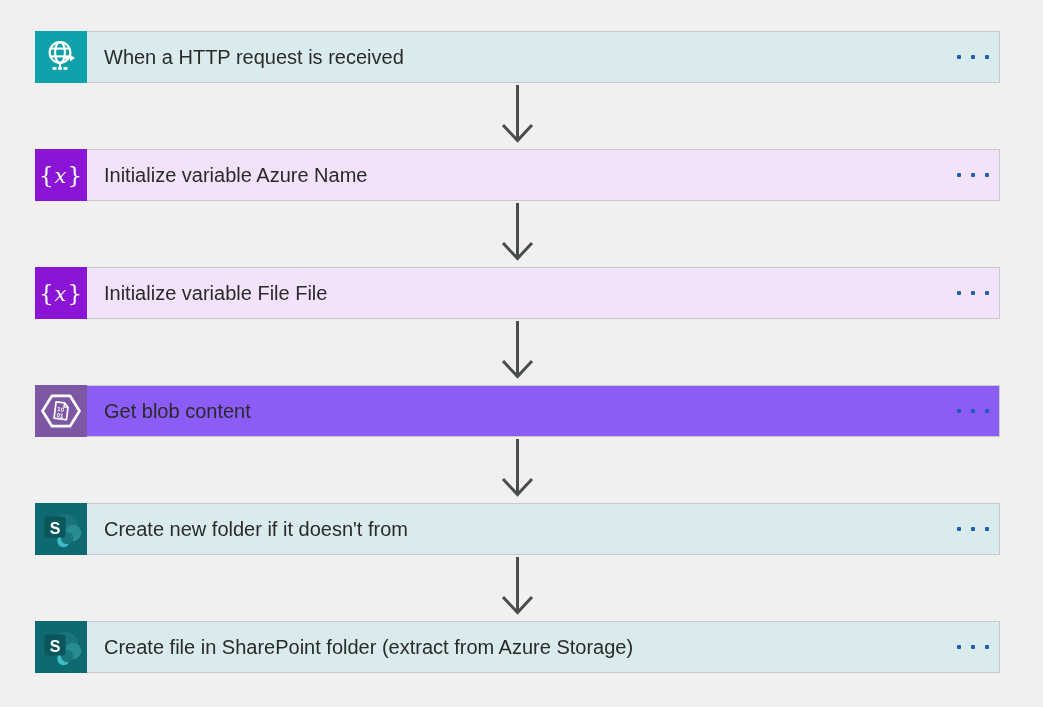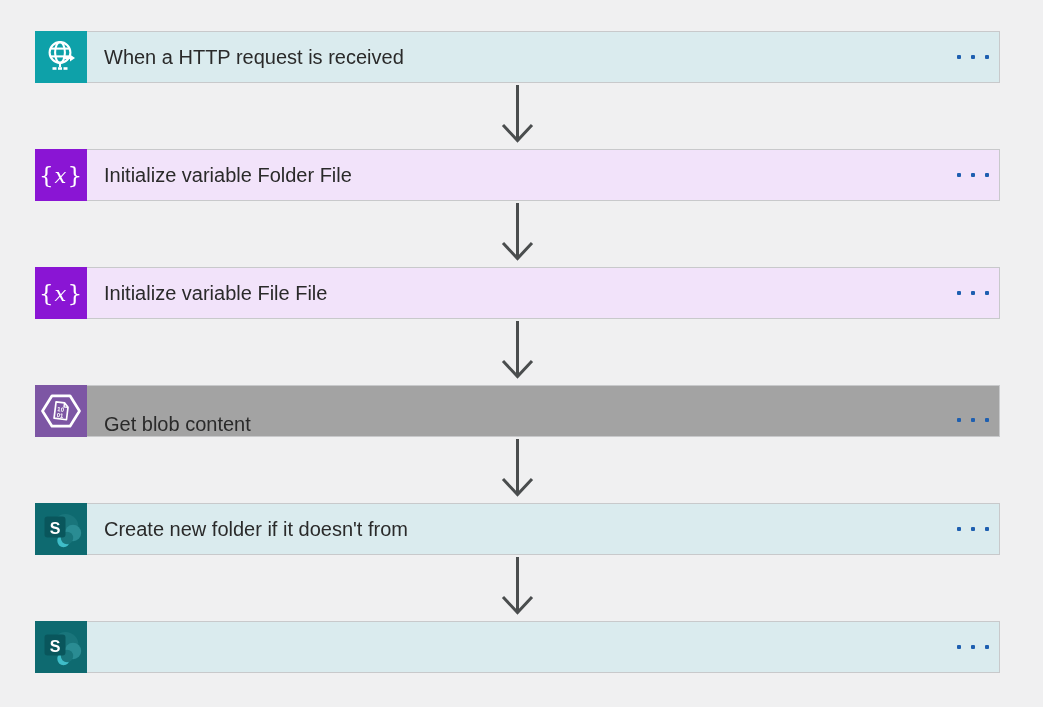--- a/index.html
+++ b/index.html
@@ -20,21 +20,21 @@
     cursor:pointer;
   }
   .step .icon{
     flex:0 0 52px;
     width:52px;height:52px;
     margin:-1px 0 -1px -1px;
     display:flex;align-items:center;justify-content:center;
   }
   .bar-teal{background:#daebee;}
   .bar-lilac{background:#f2e3fa;}
-  .bar-lav{background:#a3a3a3;align-items:flex-end;}
+  .bar-lav{background:#8b5cf6;}
   .ic-teal{background:#0ea1a9;}
   .ic-violet{background:#8a15d4;}
   .ic-purple{background:#7d56a4;}
   .ic-sp{background:#0e6a70;}
   .label{
     margin-left:17px;
     font-size:20px;
     color:#2a2a2a;
     white-space:nowrap;
   }
@@ -101,21 +101,21 @@
     <g stroke="#4a4d4e" stroke-width="3" fill="none">
       <line x1="18.5" y1="0" x2="18.5" y2="54"></line>
       <polyline points="4,40 18.5,55.5 33,40"></polyline>
     </g>
   </svg>
 
   <div class="step bar-lilac" style="top:149px;">
     <div class="icon ic-violet">
       <span class="vx">{<em>x</em>}</span>
     </div>
-    <span class="label">Initialize variable Folder File</span>
+    <span class="label">Initialize variable Azure Name</span>
     <button class="menu" aria-label="More options">
       <span class="dot"></span>
       <span class="dot"></span>
       <span class="dot"></span>
     </button>
   </div>
 
   <svg class="arrow" style="top:203px;" viewBox="0 0 37 62">
     <g stroke="#4a4d4e" stroke-width="3" fill="none">
       <line x1="18.5" y1="0" x2="18.5" y2="54"></line>
@@ -199,20 +199,21 @@
     <div class="icon ic-sp">
       <svg width="52" height="52" viewBox="0 0 52 52">
         <circle cx="30.5" cy="24" r="13" fill="#19757b"></circle>
         <circle cx="38" cy="30" r="8.2" fill="#2a8c93"></circle>
         <circle cx="28.5" cy="38" r="6.2" fill="#3fbdc8"></circle>
         <circle cx="32" cy="35" r="6.2" fill="#19757b"></circle>
         <rect x="9.5" y="13.5" width="21" height="21" rx="3" fill="#09565c"></rect>
         <text x="20" y="30.5" font-size="16" font-weight="bold" fill="#fff" text-anchor="middle" font-family="Liberation Sans, sans-serif">S</text>
       </svg>
     </div>
+    <span class="label">Create file in SharePoint folder (extract from Azure Storage)</span>
     <button class="menu" aria-label="More options">
       <span class="dot"></span>
       <span class="dot"></span>
       <span class="dot"></span>
     </button>
   </div>
 
 </div>
 
 </body></html>

